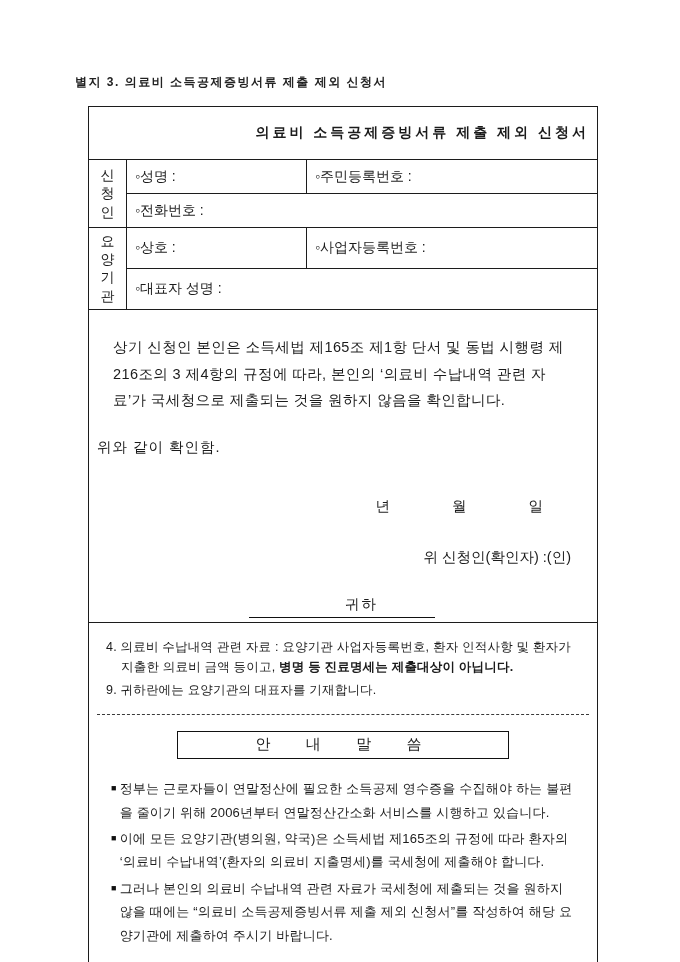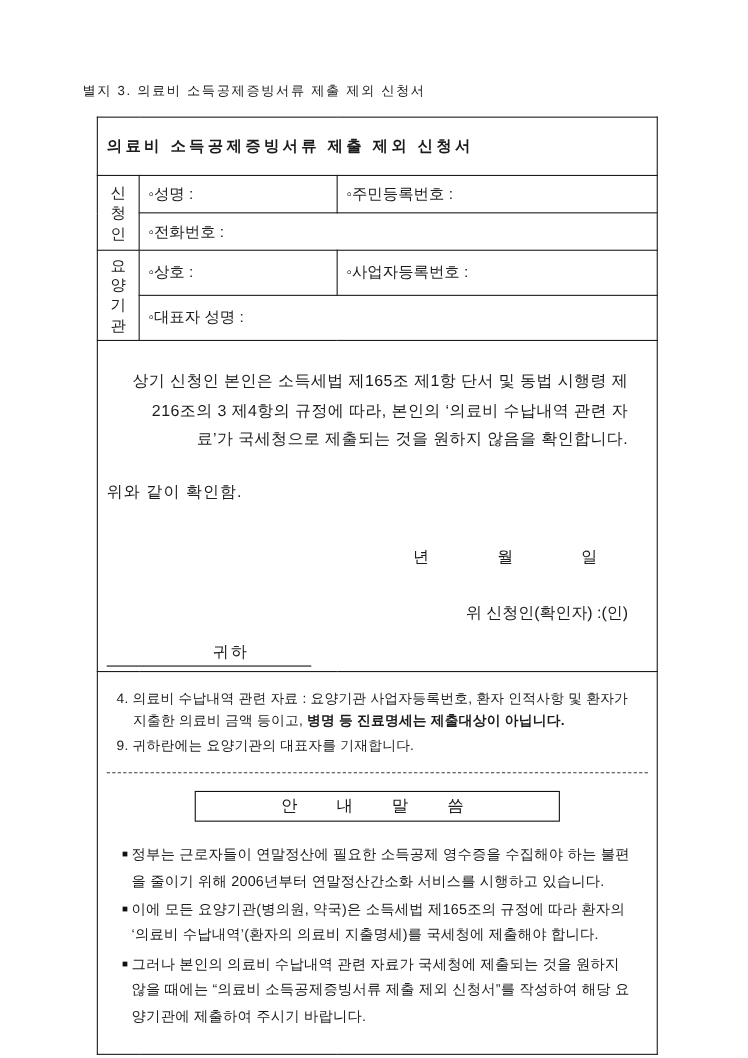--- a/index.html
+++ b/index.html
@@ -6,59 +6,59 @@
   .page{
     position:relative;
     width:680px;height:962px;
     background:#ffffff;
     font-family:"Liberation Sans",sans-serif;
     color:#1b1b1b;
     overflow:hidden;
   }
   .top-label{
     position:absolute;left:75px;top:74px;
-    font-size:12px;letter-spacing:1.5px;color:#222;
+    font-size:12px;letter-spacing:1.5px;color:#222;font-weight:bold;
   }
   table.form{
     position:absolute;left:88px;top:106px;width:510px;
     border-collapse:collapse;table-layout:fixed;
   }
   table.form td{
     border:1.6px solid #1c1c1c;
     font-size:14px;
     vertical-align:middle;
     padding:4px 8px;
   }
   td.title-cell{
-    height:44px;text-align:left;
+    height:44px;text-align:right;
     font-size:21px;font-weight:bold;letter-spacing:3px;
     padding:6px 2px;
   }
   td.row-label{
     text-align:center;padding:2px 1px;
     font-size:14px;line-height:1.3;
     white-space:pre-line;letter-spacing:0;
   }
   tr.r-small{height:34px;}
   td.body-cell{height:292px;vertical-align:top;padding:0;}
   .statement{
     padding:20px 18px 0 16px;
     font-size:14.5px;line-height:1.85;letter-spacing:0.4px;
-    text-align:right;
+    text-align:left;
   }
   .confirm{ margin-top:24px;font-size:14.5px;letter-spacing:1px;}
   .date-line{
     display:flex;justify-content:flex-end;gap:62px;
     padding-right:46px;margin-top:40px;font-size:14.5px;
   }
   .signer-line{
     display:flex;justify-content:flex-end;
     padding:0 18px 0 248px;margin-top:32px;font-size:14.5px;
   }
-  .recipient-line{display:flex;justify-content:flex-start;margin-top:16px;padding-right:3px;}
+  .recipient-line{display:flex;justify-content:center;margin-top:28px;padding-right:3px;}
   .recipient-box{
     width:146px;border-bottom:1.6px solid #111;
     text-align:center;font-size:14.5px;padding:0 0 3px 40px;
     letter-spacing:2px;
   }
   td.notes-cell{padding:0;vertical-align:top;}
   .notes{padding:10px 12px 4px 9px;font-size:12.5px;line-height:1.6;letter-spacing:0.2px;}
   .note{padding-left:15px;text-indent:-15px;margin:0 0 3px 0;}
   .note-underline{font-weight:bold;}
   .dashed-divider{border:0;border-top:1.4px dashed #3a3a3a;margin:7px 0 0 0;}

